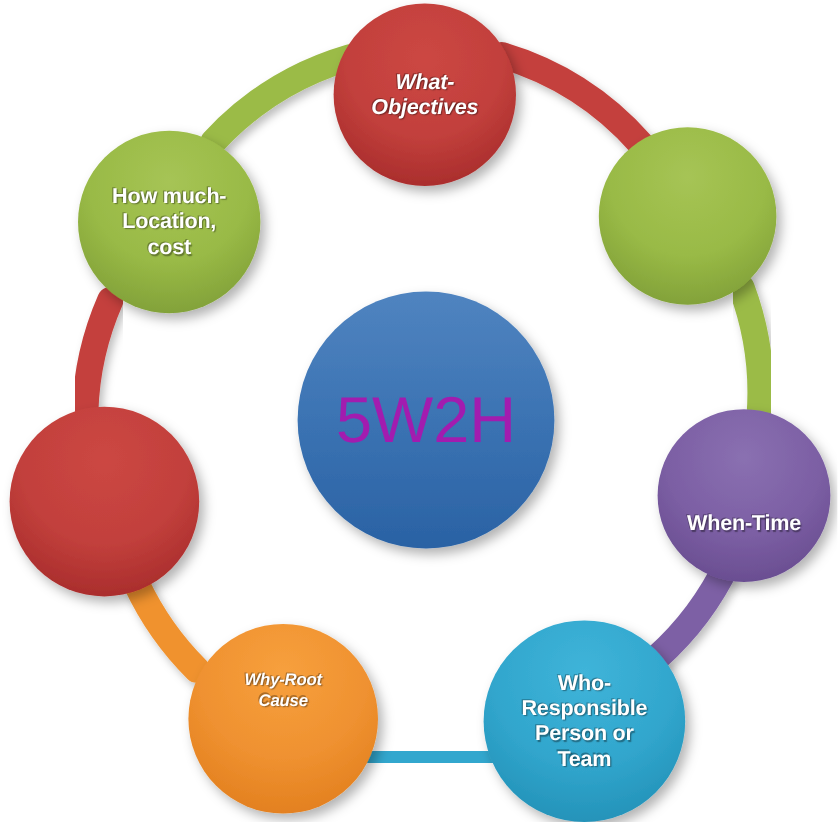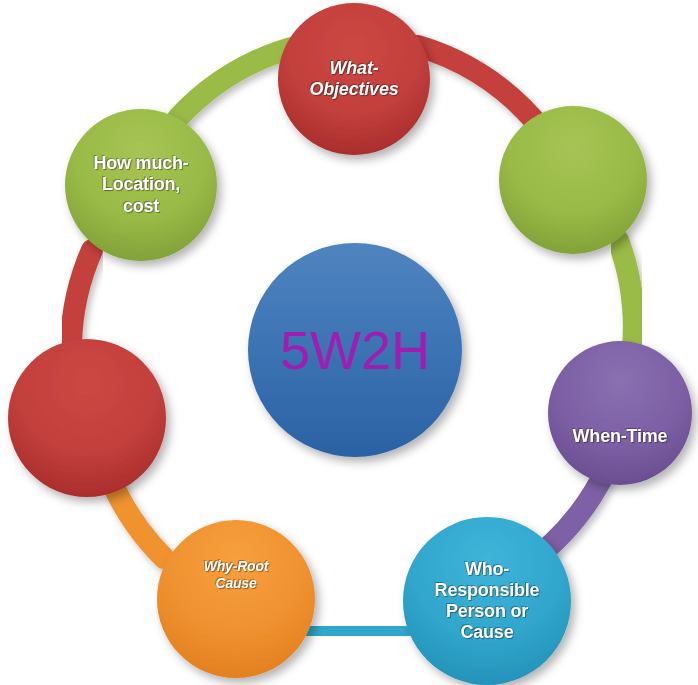--- a/index.html
+++ b/index.html
@@ -150,21 +150,21 @@
 
   <div class="node-label" style="left:286px; top:53px; width:136px; height:52px; font-size:18px;font-style:italic;">What-
 Objectives</div>
 
 
   <div class="node-label" style="left:550px; top:399px; width:140px; height:28px; font-size:18px;margin-top:24px;">When-Time</div>
 
   <div class="node-label" style="left:412px; top:551px; width:150px; height:100px; font-size:18px;">Who-
 Responsible
 Person or
-Cause</div>
+Team</div>
 
   <div class="node-label" style="left:166px; top:549px; width:140px; height:52px; font-size:14px;font-style:italic;">Why-Root
 Cause</div>
 
 
   <div class="node-label" style="left:71px; top:147px; width:140px; height:76px; font-size:18px;">How much-
 Location,
 cost</div>
 
 </div>

